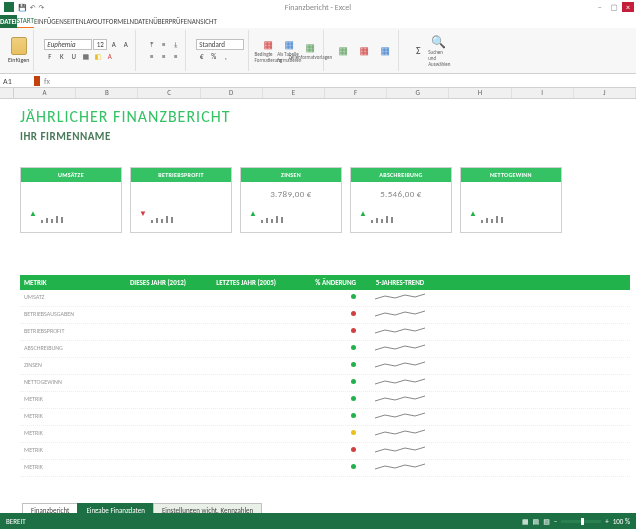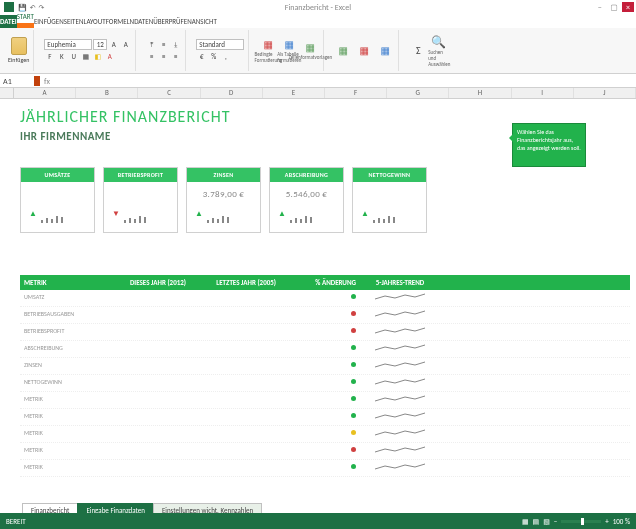--- a/index.html
+++ b/index.html
@@ -10,31 +10,31 @@
     .titlebar .win-controls { position: absolute; right: 2px; display: flex; gap: 2px; }
     .titlebar .win-controls span { width: 12px; height: 10px; display: inline-flex; align-items: center; justify-content: center; font-size: 8px; }
     .titlebar .win-controls .close-x { background: #c41e3a; color: #fff; }
     .titlebar .excel-icon { position: absolute; left: 4px; width: 10px; height: 10px; background: #1d7044; }
     .titlebar .qat { position: absolute; left: 18px; display: flex; gap: 3px; font-size: 7px; color: #666; }
 
     
     .ribbon-tabs { height: 14px; display: flex; align-items: flex-end; font-size: 7px; padding-left: 0; background: #fff; }
     .ribbon-tabs .tab { padding: 2px 0; color: #444; }
     .ribbon-tabs .tab.file { background: #1d7044; color: #fff; font-weight: bold; }
-    .ribbon-tabs .tab.active { border-bottom: 5px solid #f97316; color: #1d7044; }
+    .ribbon-tabs .tab.active { border-bottom: 1px solid #f97316; color: #1d7044; }
 
     
     .ribbon { height: 46px; background: #f7f7f7; border-bottom: 1px solid #d0d0d0; display: flex; align-items: center; padding: 2px 4px; gap: 6px; }
     .ribbon-group { border-right: 1px solid #e0e0e0; height: 100%; display: flex; flex-direction: column; justify-content: flex-start; padding: 2px 4px; position: relative; }
     .ribbon-group .group-content { display: flex; align-items: center; gap: 3px; flex: 1; }
     .paste-btn { display: flex; flex-direction: column; align-items: center; gap: 1px; }
     .paste-icon { width: 16px; height: 18px; background: linear-gradient(#f0d080, #e8c060); border: 1px solid #c0a050; border-radius: 2px; }
     .font-box { display: flex; flex-direction: column; gap: 1px; }
     .font-row { display: flex; gap: 1px; align-items: center; }
-    .font-name { width: 48px; height: 11px; border: 1px solid #c0c0c0; background: #fff; font-size: 7px; padding: 0 2px; }
+    .font-name { width: 48px; height: 11px; border: 1px solid #c0c0c0; background: #fff; font-size: 7px; padding: 0 2px; font-style: italic; }
     .font-size { width: 14px; height: 11px; border: 1px solid #c0c0c0; background: #fff; font-size: 7px; text-align: center; }
     .mini-btn { width: 11px; height: 11px; border: 1px solid transparent; display: inline-flex; align-items: center; justify-content: center; font-size: 7px; }
     .num-fmt { width: 48px; height: 11px; border: 1px solid #c0c0c0; background: #fff; font-size: 7px; padding: 0 2px; }
     .big-icon { width: 18px; height: 20px; display: flex; flex-direction: column; align-items: center; justify-content: center; font-size: 10px; }
     .cf-icon { color: #d04040; }
     .tbl-icon { color: #4080d0; }
     .cell-icon { color: #60a060; }
 
     
     .formula-bar { height: 14px; border-bottom: 1px solid #d0d0d0; display: flex; align-items: center; font-size: 8px; background: #fff; }
@@ -51,21 +51,21 @@
     .sheet-area { position: relative; background: #fff; height: 400px; }
     .content { margin-left: 14px; padding: 4px 6px; }
 
     .report-title { color: #34c264; font-size: 16px; font-weight: 300; letter-spacing: 1px; margin-top: 4px; }
     .company-name { color: #4a7a5a; font-size: 11px; font-weight: 600; letter-spacing: 0.5px; margin-top: 4px; }
 
     .comment-box { position: absolute; right: 50px; top: 24px; width: 74px; height: 44px; background: #22b24c; color: #fff; font-size: 6px; padding: 4px; border: 1px solid #1a8a3a; }
     .comment-box::before { content: ""; position: absolute; left: -8px; top: 10px; border: 4px solid transparent; border-right-color: #22b24c; }
 
     .cards { display: flex; gap: 8px; margin-top: 24px; }
-    .card { width: 75px; border: 1px solid #d0d0d0; background: #fff; }
+    .card { width: 102px; border: 1px solid #d0d0d0; background: #fff; }
     .card-hdr { background: #34c264; color: #fff; font-size: 6px; font-weight: bold; text-align: center; padding: 3px 0; letter-spacing: 0.3px; }
     .card-body { height: 50px; padding: 4px; position: relative; }
     .card-value { font-size: 9px; color: #888; text-align: center; margin-top: 2px; letter-spacing: 0.3px; }
     .card-arrow { position: absolute; bottom: 14px; left: 8px; font-size: 8px; }
     .arrow-up { color: #22b24c; }
     .arrow-down { color: #d04040; }
     .sparkline { position: absolute; bottom: 6px; left: 20px; right: 6px; height: 10px; }
     .spark-dots { display: flex; gap: 3px; align-items: flex-end; }
     .spark-dots i { width: 2px; background: #888; display: inline-block; }
 
@@ -220,21 +220,20 @@
   <div class="col-header">H</div>
   <div class="col-header">I</div>
   <div class="col-header">J</div>
 </div>
 
 <div class="sheet-area">
   <div class="content">
     <div class="report-title">JÄHRLICHER FINANZBERICHT</div>
     <div class="company-name">IHR FIRMENNAME</div>
 
-    <div class="comment-box">Wählen Sie das Finanzberichtsjahr aus, das angezeigt werden soll.</div>
 
     <div class="cards" id="cards-container">
         <div class="card">
           <div class="card-hdr">UMSÄTZE</div>
           <div class="card-body">
             <div class="card-value"></div>
             <div class="card-arrow arrow-up">▲</div>
             <div class="sparkline">
               <div class="spark-dots">
                 <i style="height:3px"></i>

